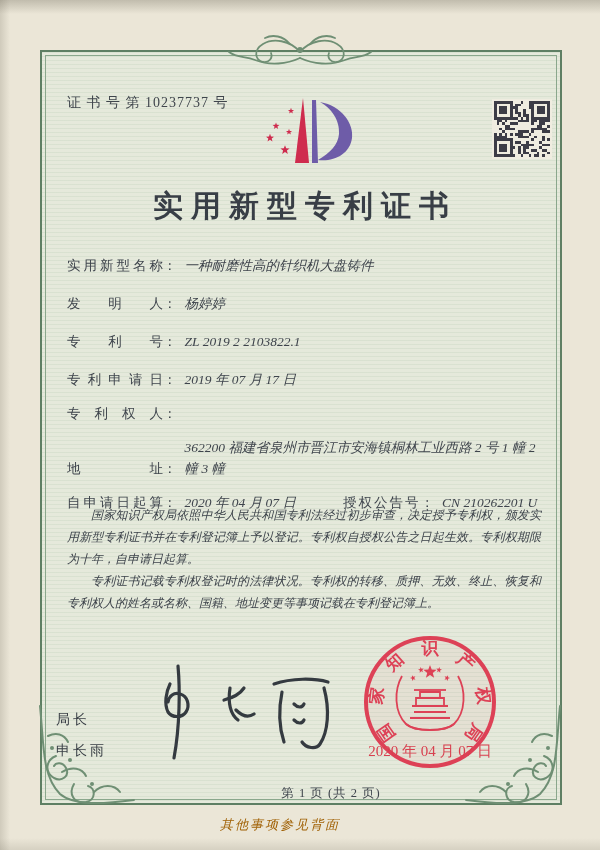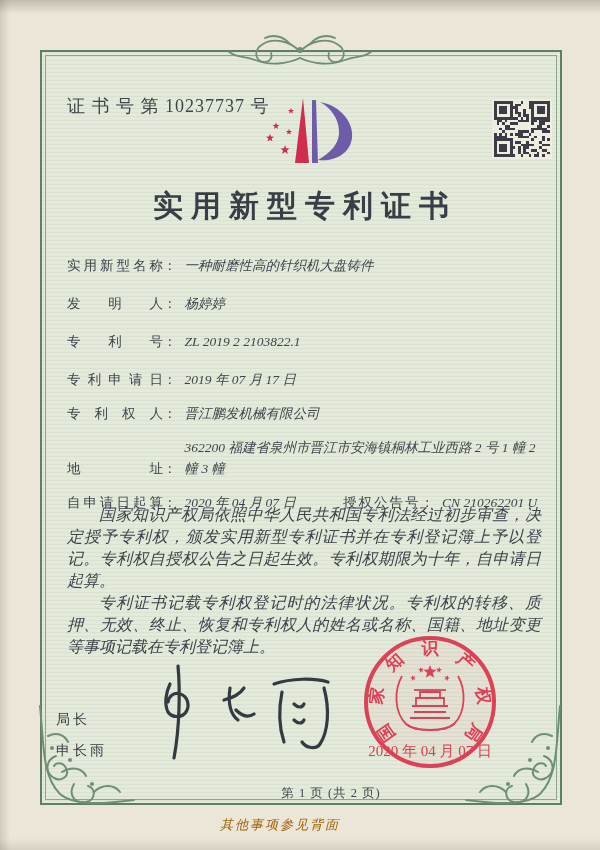--- a/index.html
+++ b/index.html
@@ -20,21 +20,21 @@
   
   .cert{
     position:absolute;left:40px;top:50px;width:522px;height:755px;
     border:2px solid #5e7f63;
     outline:1px solid #8aa78c;outline-offset:-6px;
     background:
       repeating-linear-gradient(to bottom,rgba(130,168,132,.12) 0 1px,rgba(130,168,132,0) 1px 4px),
       #e5e9db;
     box-sizing:border-box;
   }
-  .cert-no{position:absolute;left:25px;top:42px;font-size:18px;letter-spacing:1px;color:#3f454c;}
+  .cert-no{position:absolute;left:25px;top:42px;font-size:14px;letter-spacing:1px;color:#3f454c;}
   .logo{position:absolute;left:218px;top:38px;}
   .qr{position:absolute;left:450px;top:47px;width:56px;height:56px;background:#efece0;padding:2px;}
   .title{
     position:absolute;left:0;top:134px;width:100%;
     text-align:center;font-size:30px;font-weight:bold;color:#383e46;
     letter-spacing:8px;text-indent:8px;
   }
   .fields{position:absolute;left:25px;top:203px;width:472px;font-size:13.5px;line-height:21px;}
   .field-row{display:flex;align-items:flex-end;margin-bottom:17px;}
   .field-row.tight{margin-bottom:13px;}
@@ -42,21 +42,21 @@
     display:inline-block;width:96px;flex:0 0 96px;
     text-align:justify;text-align-last:justify;color:#3f454d;
   }
   .colon{flex:0 0 auto;}
   .field-value{margin-left:8px;max-width:352px;font-style:italic;}
   .grant-row .group{display:flex;}
   .grant-row .group.first{width:276px;flex:0 0 276px;}
   .grant-row .plain-label{color:#3f454d;letter-spacing:2px;}
   .paras{
     position:absolute;left:25px;top:452px;width:474px;
-    font-size:16px;line-height:22px;color:#3c424a;
+    font-size:12px;line-height:22px;color:#3c424a;
     font-style:italic;
   }
   .paras p{margin:0;text-indent:2em;text-align:justify;}
   .signer{position:absolute;left:14px;top:640px;font-size:14px;letter-spacing:3px;line-height:31px;color:#383e45;margin-top:12px;}
   .signature{position:absolute;left:100px;top:602px;}
   .seal{position:absolute;left:308px;top:576px;}
   .page-footer{position:absolute;left:0;top:733px;width:100%;text-align:center;font-size:12.5px;letter-spacing:1px;color:#3e444c;padding-left:30px;}
   .back-note{
     position:absolute;left:0;top:816px;width:560px;text-align:center;
     font-size:13px;font-style:italic;letter-spacing:2px;color:#a16207;
@@ -333,21 +333,20 @@
       <span class="field-value">ZL 2019 2 2103822.1</span>
     </div>
     <div class="field-row tight">
       <span class="field-label">专利申请日</span>
         <span class="colon">：</span>
       <span class="field-value">2019 年 07 月 17 日</span>
     </div>
     <div class="field-row tight">
       <span class="field-label">专利权人</span>
         <span class="colon">：</span>
-      <span class="field-value">晋江鹏发机械有限公司</span>
     </div>
     <div class="field-row tight">
       <span class="field-label">地址</span>
         <span class="colon">：</span>
       <span class="field-value">362200 福建省泉州市晋江市安海镇桐林工业西路 2 号 1 幢 2 幢 3 幢</span>
     </div>
     <div class="field-row grant-row">
       <span class="group first">
         <span class="field-label">自申请日起算</span>
           <span class="colon">：</span>

